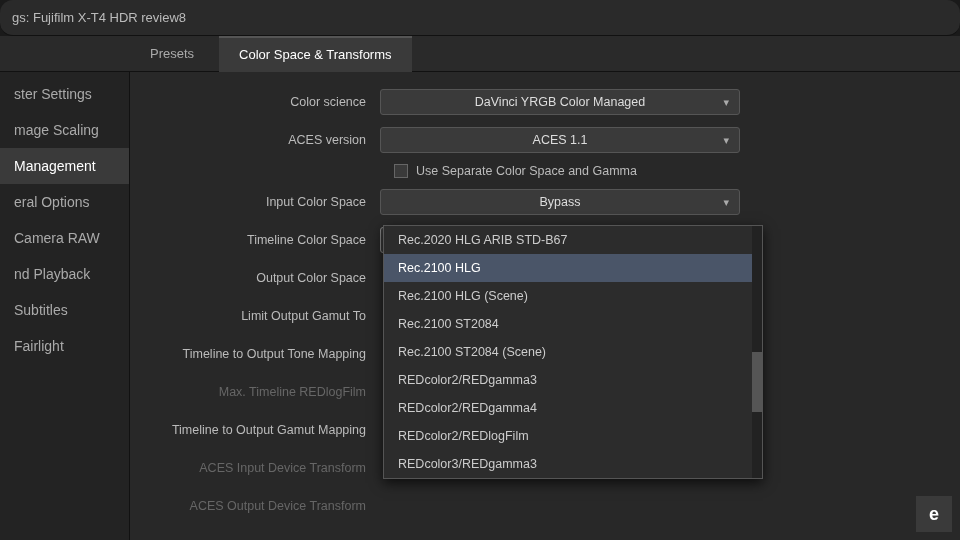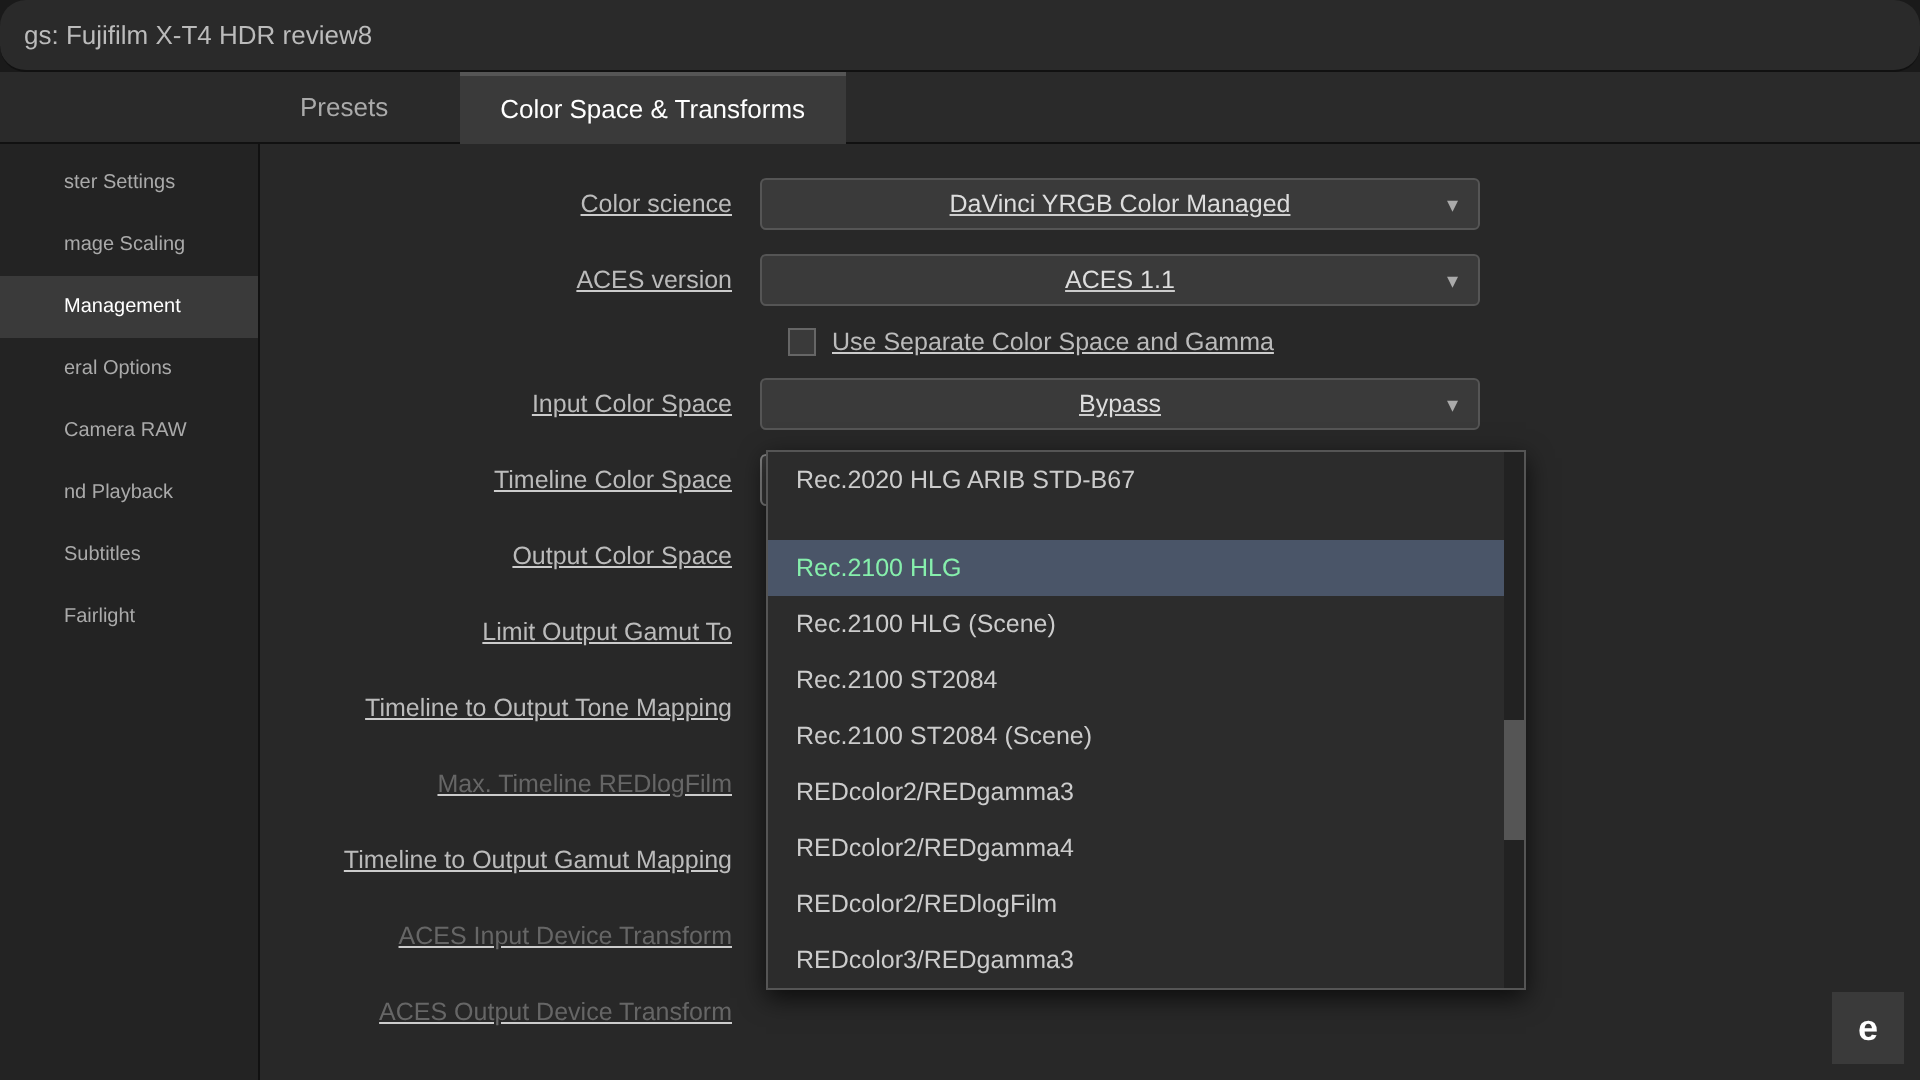--- a/index.html
+++ b/index.html
@@ -30,21 +30,21 @@
     }
 
     
     .tab-bar {
       background: #2a2a2a;
       height: 36px;
       display: flex;
       align-items: center;
       padding: 0 0 0 130px;
       border-bottom: 1px solid #111;
-      gap: 16px;
+      gap: 5px;
     }
     .tab {
       height: 36px;
       display: flex;
       align-items: center;
       padding: 0 20px;
       color: #aaa;
       cursor: pointer;
       font-size: 13px;
     }
@@ -63,38 +63,37 @@
     
     .sidebar {
       width: 130px;
       background: #232323;
       border-right: 1px solid #111;
       display: flex;
       flex-direction: column;
       padding-top: 4px;
     }
     .sidebar-item {
-      padding: 10px 32px;
+      padding: 10px 14px;
       color: #aaa;
-      font-size: 10px;
+      font-size: 14px;
       cursor: pointer;
     }
     .sidebar-item.active {
       background: #3a3a3a;
       color: #fff;
     }
 
     
     .content {
       flex: 1;
       background: #282828;
       padding: 16px 30px;
       position: relative;
       overflow: hidden;
-      text-decoration: underline;
     }
 
     
     .form-row {
       display: flex;
       align-items: center;
       margin-bottom: 10px;
       min-height: 28px;
     }
     .form-label {
@@ -165,22 +164,21 @@
       box-shadow: 0 4px 12px rgba(0,0,0,0.7);
     }
     .dropdown-item {
       padding: 7px 14px;
       color: #ccc;
       font-size: 12.5px;
       cursor: pointer;
     }
     .dropdown-item:hover, .dropdown-item.highlighted {
       background: #4a5568;
-      color: #86efac;
-      margin-top: 16px;
+      color: #ffffff;
     }
 
     
     .dropdown-scrollbar {
       position: absolute;
       right: 0;
       top: 0;
       width: 10px;
       height: 100%;
       background: #222;

